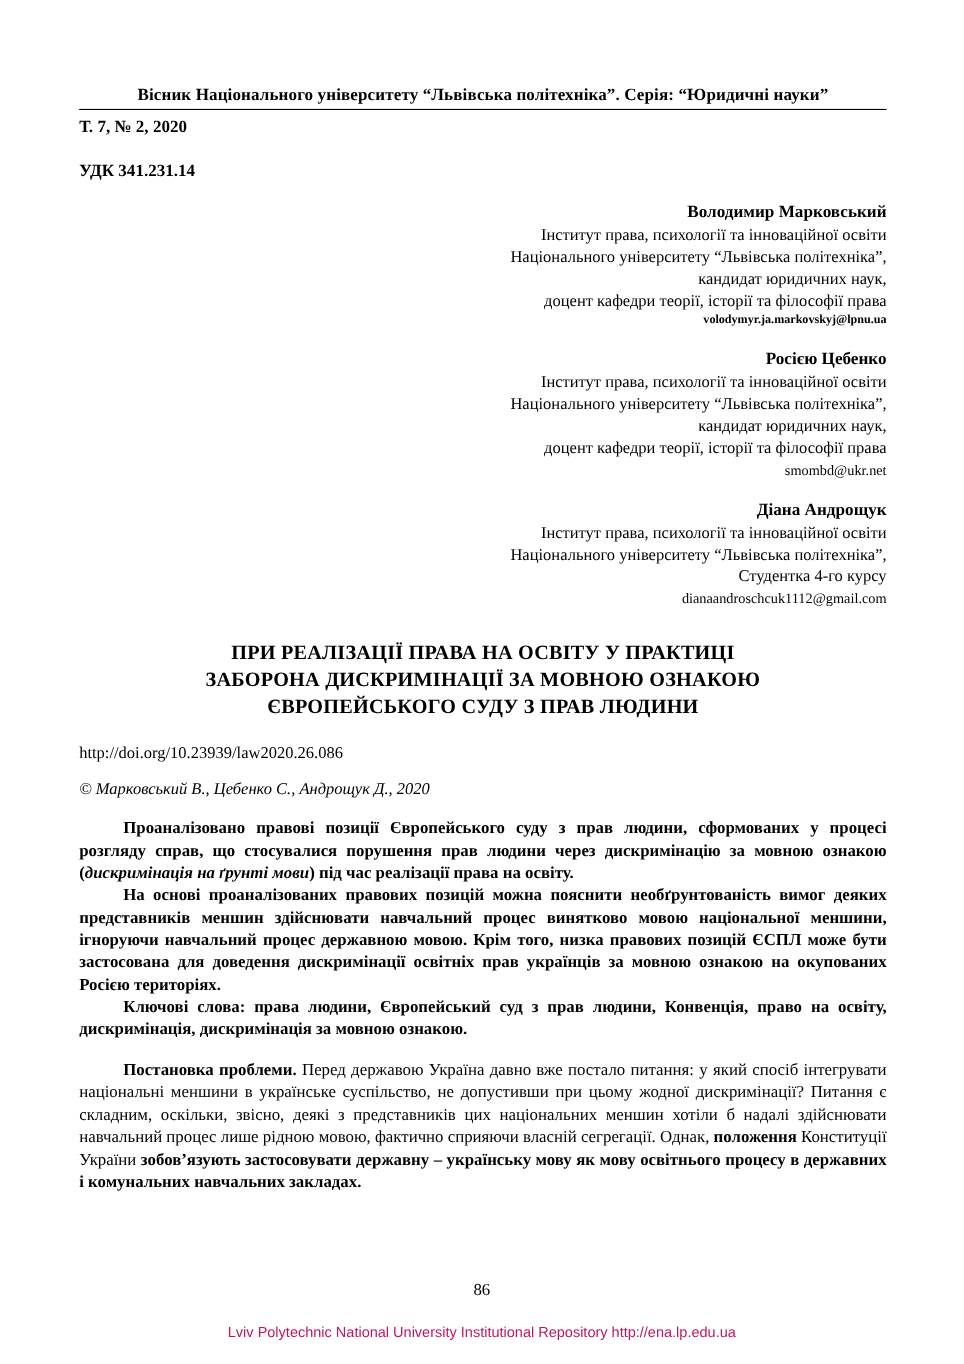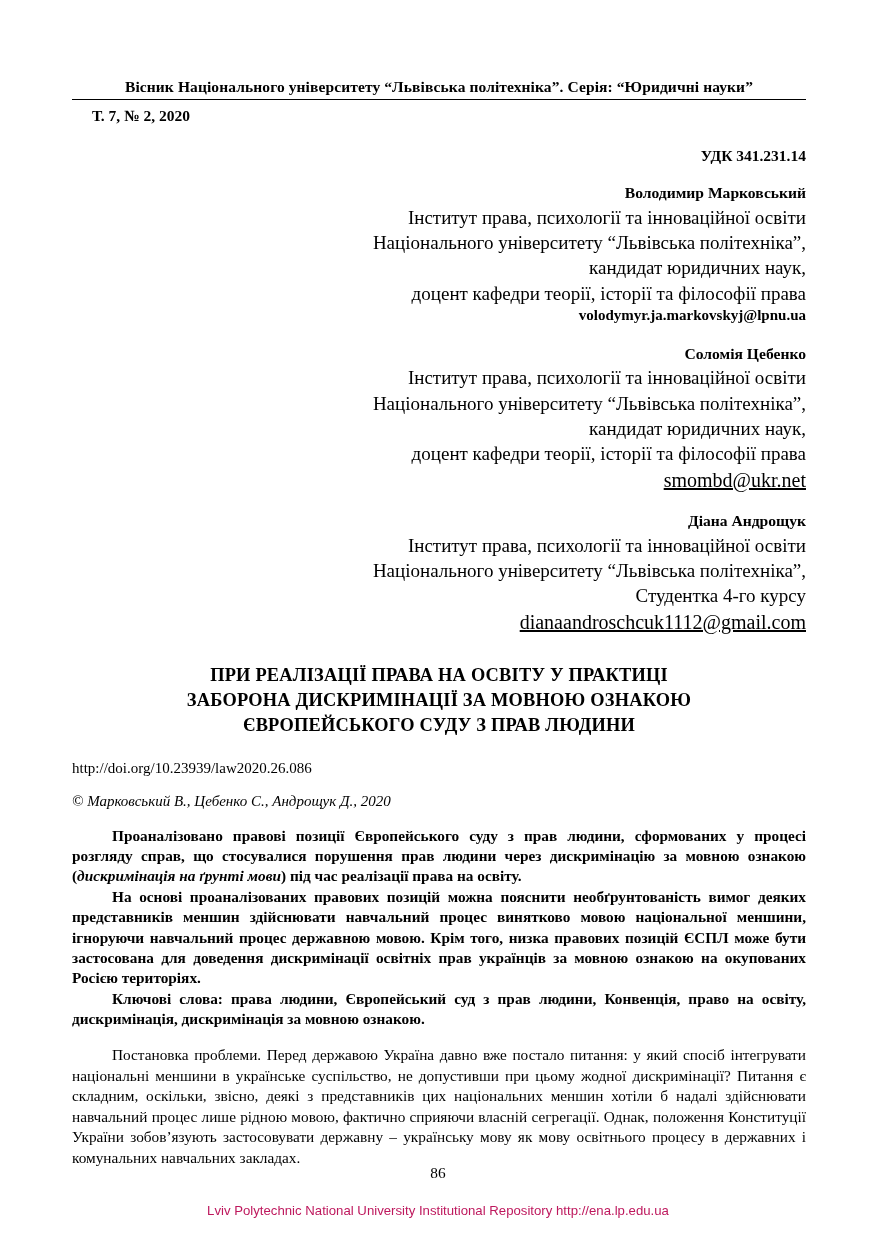--- a/index.html
+++ b/index.html
@@ -29,53 +29,50 @@
     font-weight: bold;
     font-size: 15.5px;
     letter-spacing: 0.1px;
     padding-bottom: 3px;
     border-bottom: 1.6px solid #000;
   }
   .issue-line {
     font-weight: bold;
     font-size: 15.5px;
     margin-top: 7px;
-    margin-left: 20px;
   }
 
   
   .udc {
-    text-align: right;
     font-weight: bold;
     font-size: 15.5px;
     margin-top: 22px;
   }
 
   
   .author-block {
     text-align: right;
     font-size: 15.2px;
     line-height: 1.33;
     margin-top: 18px;
   }
   .author-block .name {
     font-weight: bold;
     font-size: 15.6px;
     margin-bottom: 1px;
   }
   .author-block .aff {
-    font-size: 19px;
+    font-size: 15px;
   }
   .author-block .email-bold {
     font-weight: bold;
-    font-size: 15px;
+    font-size: 11px;
   }
   .author-block .email {
-    font-size: 20px;
-    text-decoration: underline;
+    font-size: 13px;
   }
 
   
   .title {
     text-align: center;
     font-weight: bold;
     font-size: 18.4px;
     line-height: 1.35;
     margin-top: 28px;
     letter-spacing: 0.2px;
@@ -112,21 +109,21 @@
   .body-text {
     margin-top: 16px;
     font-size: 15.3px;
     line-height: 1.34;
     text-align: justify;
   }
   .body-text p {
     margin: 0;
     text-indent: 40px;
   }
-  .body-text b { font-weight: normal; }
+  .body-text b { font-weight: bold; }
 
   
   .page-number {
     position: absolute;
     left: 0;
     right: 0;
     bottom: 58px;
     text-align: center;
     font-size: 15.3px;
   }
@@ -154,21 +151,21 @@
   <div class="author-block">
     <div class="name">Володимир Марковський</div>
     <div class="aff">Інститут права, психології та інноваційної освіти</div>
     <div class="aff">Національного університету “Львівська політехніка”,</div>
     <div class="aff">кандидат юридичних наук,</div>
     <div class="aff">доцент кафедри теорії, історії та філософії права</div>
     <div class="email-bold">volodymyr.ja.markovskyj@lpnu.ua</div>
   </div>
 
   <div class="author-block">
-    <div class="name">Соломія  Цебенко</div>
+    <div class="name">Росією  Цебенко</div>
     <div class="aff">Інститут права, психології та інноваційної освіти</div>
     <div class="aff">Національного університету “Львівська політехніка”,</div>
     <div class="aff">кандидат юридичних наук,</div>
     <div class="aff">доцент кафедри теорії, історії та філософії права</div>
     <div class="email">smombd@ukr.net</div>
   </div>
 
   <div class="author-block">
     <div class="name">Діана Андрощук</div>
     <div class="aff">Інститут права, психології та інноваційної освіти</div>

